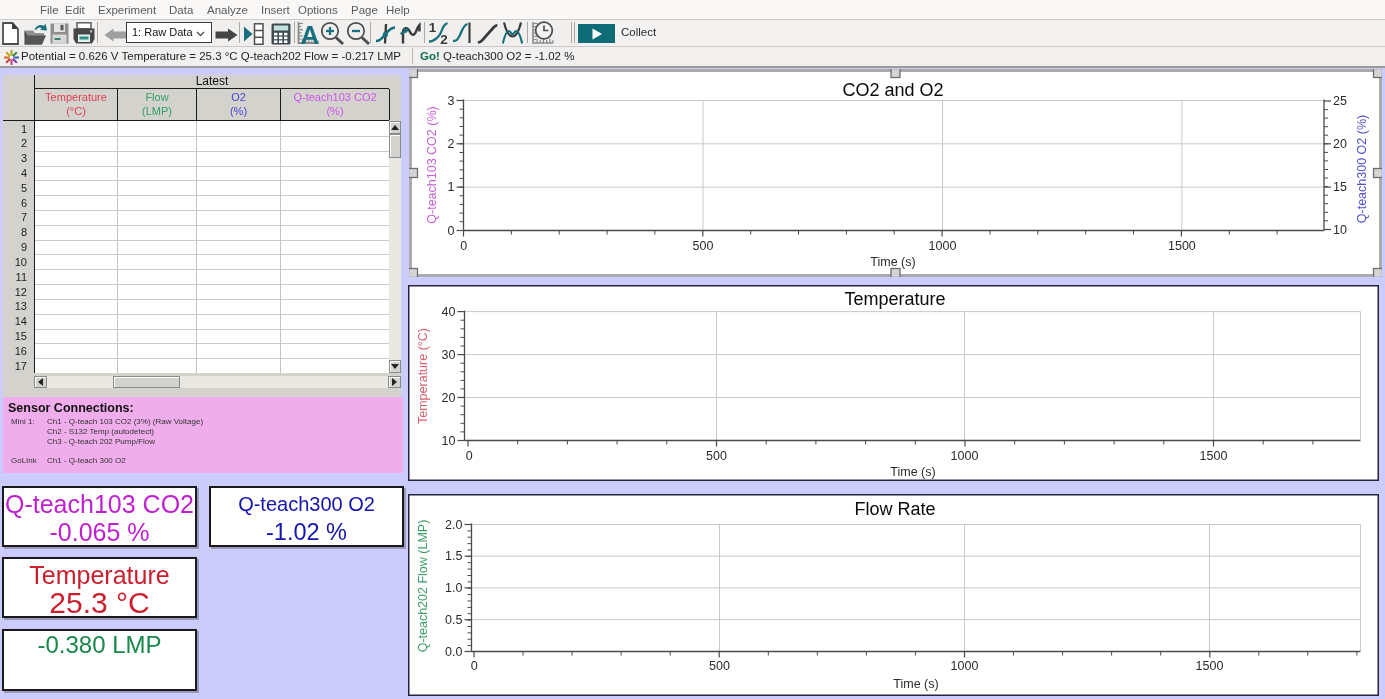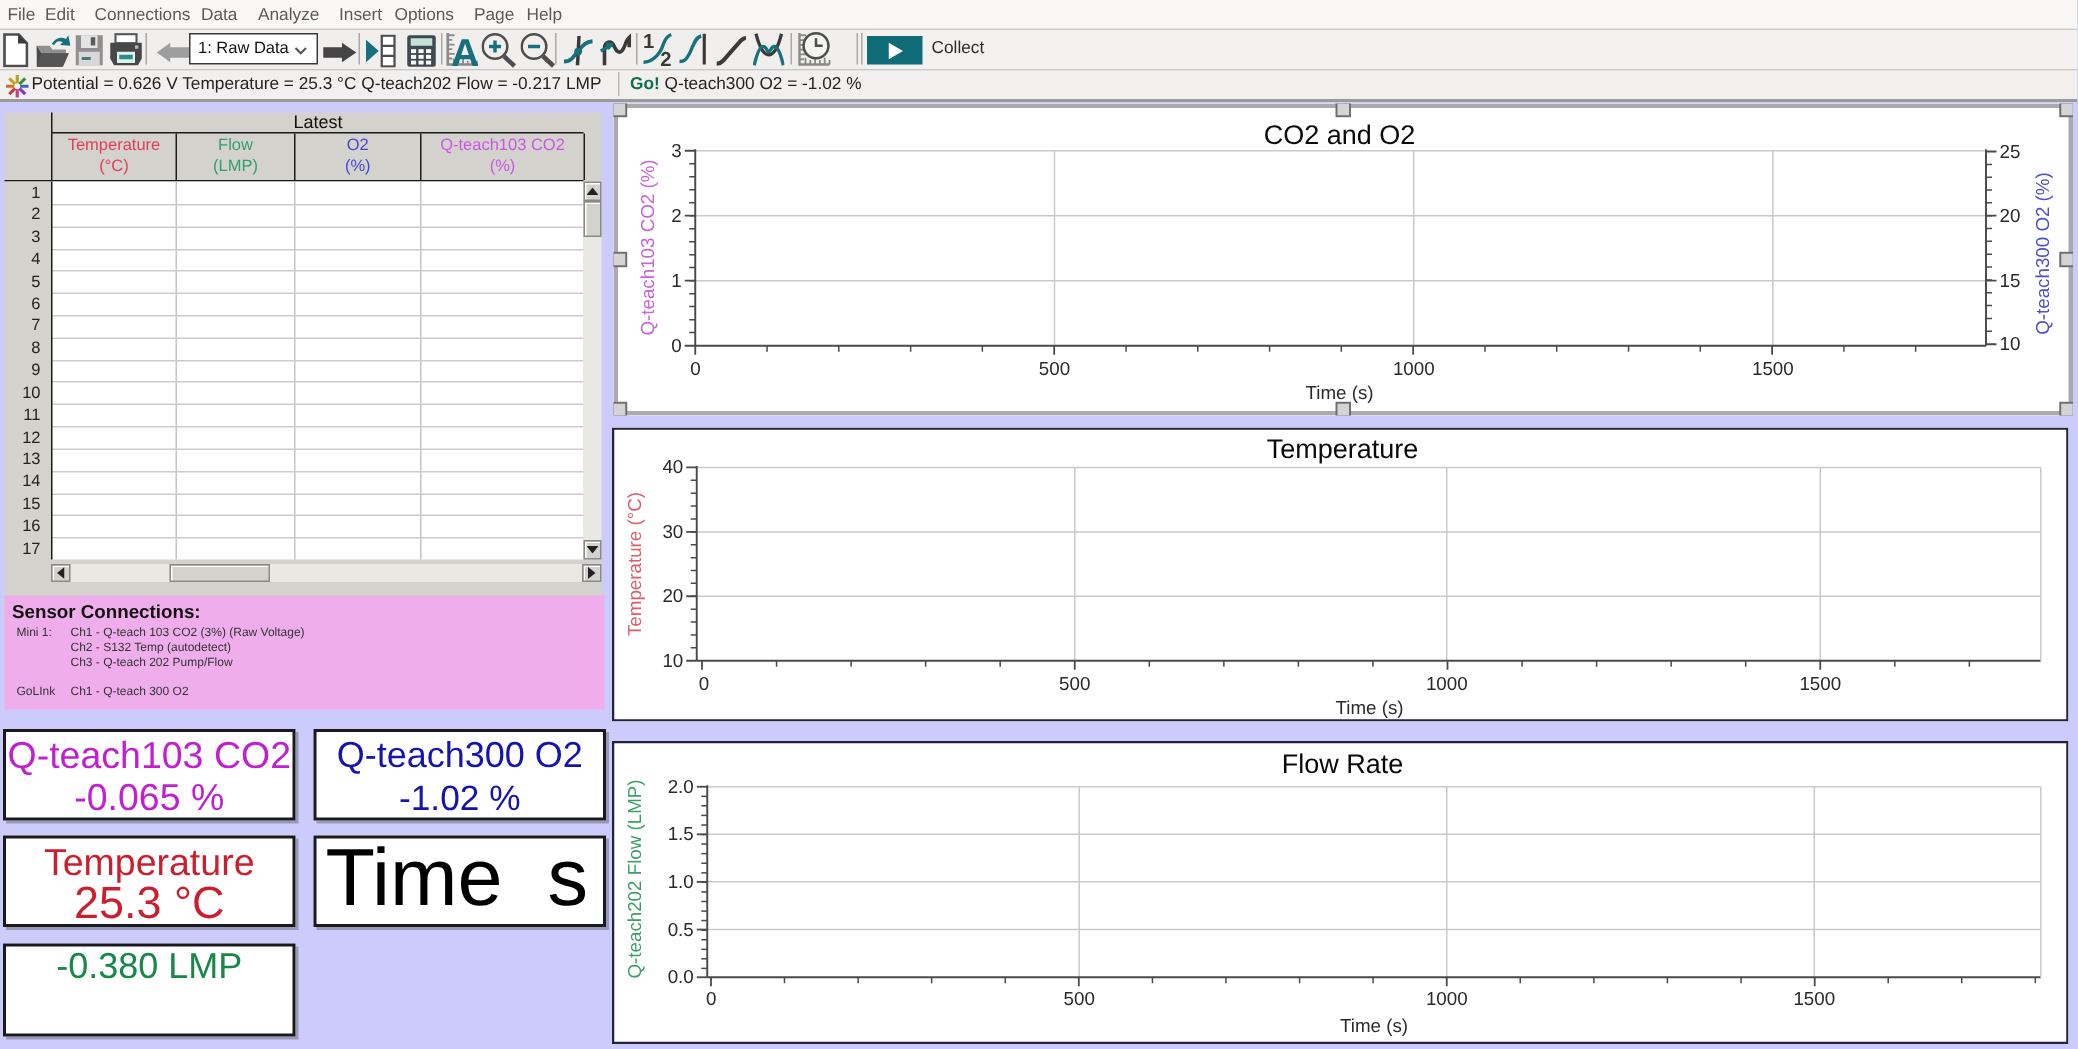--- a/index.html
+++ b/index.html
@@ -1,19 +1,19 @@
 <!DOCTYPE html>
 <html><head>
 <meta charset="utf-8">
 <style>
 * { margin:0; padding:0; box-sizing:border-box; }
 html,body { width:1385px; height:699px; overflow:hidden; }
 body { font-family:"Liberation Sans", sans-serif; position:relative; background:#CCCCFC; }
 #menubar { position:absolute; left:0; top:0; width:1385px; height:20px; background:#F9F8F7; border-bottom:1px solid #CCCBCA; }
-.mi { position:absolute; top:3.5px; font-size:11.5px; color:#5a5a5a; }
+.mi { position:absolute; top:3.5px; font-size:11.5px; color:#5a5a5a;margin-left:35px; }
 #toolbar { position:absolute; left:0; top:20px; width:1385px; height:27px; background:#F0EFED; border-bottom:1px solid #C9C8C6; }
 #collectzone { position:absolute; left:577px; top:0; width:808px; height:26px; background:#F3F2F0; }
 .tsep { position:absolute; top:2px; width:1px; height:21px; background:#ABAAA8; }
 .ticon { position:absolute; }
 #statusbar { position:absolute; left:0; top:47px; width:1385px; height:21px; background:#F1F0EE; border-bottom:2px solid #9B9A98; font-size:11.5px; color:#232323; }
 #main { position:absolute; left:0; top:68px; width:1385px; height:631px; background:#CCCCFC; }
 #tablewin { position:absolute; left:3px; top:7px; width:398px; height:350px; background:#D4D2CC; }
 #latestrow { position:absolute; left:31px; top:0; width:355px; height:14px; border-left:1px solid #1a1a1a; border-bottom:1px solid #1a1a1a; font-size:12px; color:#111; text-align:center; line-height:13px; }
 #hdrrow { position:absolute; left:31px; top:14px; width:355px; height:31px; border-left:1px solid #1a1a1a; }
 .hcell { position:absolute; top:0; height:31px; border-right:1px solid #1a1a1a; font-size:11px; text-align:center; line-height:14px; padding-top:1px; }
@@ -29,21 +29,21 @@
 .sbtn { position:absolute; background:#D4D2CC; border:1px solid #8A8A86; box-shadow:inset 1px 1px 0 #fff; }
 #sensorbox { position:absolute; left:3px; top:329px; width:400px; height:76px; background:#F0ADEC; }
 .meter { position:absolute; background:#fff; border:2px solid #1a1a1a; box-shadow:2px 2px 0 rgba(110,110,130,0.55); text-align:center; white-space:nowrap; overflow:hidden; }
 .gwin { position:absolute; background:#fff; }
 </style>
 </head>
 <body>
 <div id="menubar">
 <span class="mi" style="left:5px">File</span>
 <span class="mi" style="left:30px">Edit</span>
-<span class="mi" style="left:63px">Connections</span>
+<span class="mi" style="left:63px">Experiment</span>
 <span class="mi" style="left:134px">Data</span>
 <span class="mi" style="left:172px">Analyze</span>
 <span class="mi" style="left:226px">Insert</span>
 <span class="mi" style="left:263px">Options</span>
 <span class="mi" style="left:316px">Page</span>
 <span class="mi" style="left:351px">Help</span>
 </div>
 <div id="toolbar">
 <div id="collectzone"></div>
 <svg class="ticon" style="left:2px;top:2px" width="17" height="23" viewBox="0 0 17 23">
@@ -281,29 +281,26 @@
   <div style="position:absolute;left:8px;top:20px;font-size:8px;color:#333">Mini 1:</div>
   <div style="position:absolute;left:44px;top:20px;font-size:8px;color:#333;line-height:10px">Ch1 - Q-teach 103 CO2 (3%) (Raw Voltage)<br>Ch2 - S132 Temp (autodetect)<br>Ch3 - Q-teach 202 Pump/Flow</div>
   <div style="position:absolute;left:8px;top:59px;font-size:8px;color:#333">GoLInk</div>
   <div style="position:absolute;left:44px;top:59px;font-size:8px;color:#333">Ch1 - Q-teach 300 O2</div>
 </div>
 <div class="meter" style="left:2px;top:418px;width:195px;height:61px;color:#C020D0">
   <div style="font-size:25px;line-height:28px;margin-top:2px">Q-teach103 CO2</div>
   <div style="font-size:25px;line-height:28px">-0.065 %</div>
 </div>
 <div class="meter" style="left:209px;top:418px;width:195px;height:61px;color:#1414AE">
-  <div style="font-size:24px;line-height:28px;margin-top:2px">Q-teach300 O2</div>
+  <div style="font-size:20px;line-height:28px;margin-top:2px">Q-teach300 O2</div>
   <div style="font-size:23.5px;line-height:28px">-1.02 %</div>
 </div>
 <div class="meter" style="left:2px;top:489px;width:195px;height:61px;color:#CC1F2E">
   <div style="font-size:25px;line-height:28px;margin-top:2px">Temperature</div>
   <div style="font-size:30px;line-height:28px">25.3 °C</div>
-</div>
-<div class="meter" style="left:209px;top:489px;width:195px;height:61px;color:#000">
-  <div style="font-size:54px;line-height:53px;text-align:left;padding-left:6px">Time&nbsp;&nbsp;s</div>
 </div>
 <div class="meter" style="left:2px;top:561px;width:195px;height:62px;color:#17874A">
   <div style="font-size:24px;line-height:28px">-0.380 LMP</div>
 </div>
 <div class="gwin" style="left:409px;top:1px;width:973px;height:208px">
       <svg width="973" height="208" viewBox="0 0 973 208" style="position:absolute;left:0;top:0">
 <rect x="0" y="0" width="973" height="208" fill="#ffffff"></rect>
 <line x1="294" y1="31.5" x2="294" y2="161.5" stroke="#C9C9C9" stroke-width="1"></line>
 <line x1="533.5" y1="31.5" x2="533.5" y2="161.5" stroke="#C9C9C9" stroke-width="1"></line>
 <line x1="772.9" y1="31.5" x2="772.9" y2="161.5" stroke="#C9C9C9" stroke-width="1"></line>

